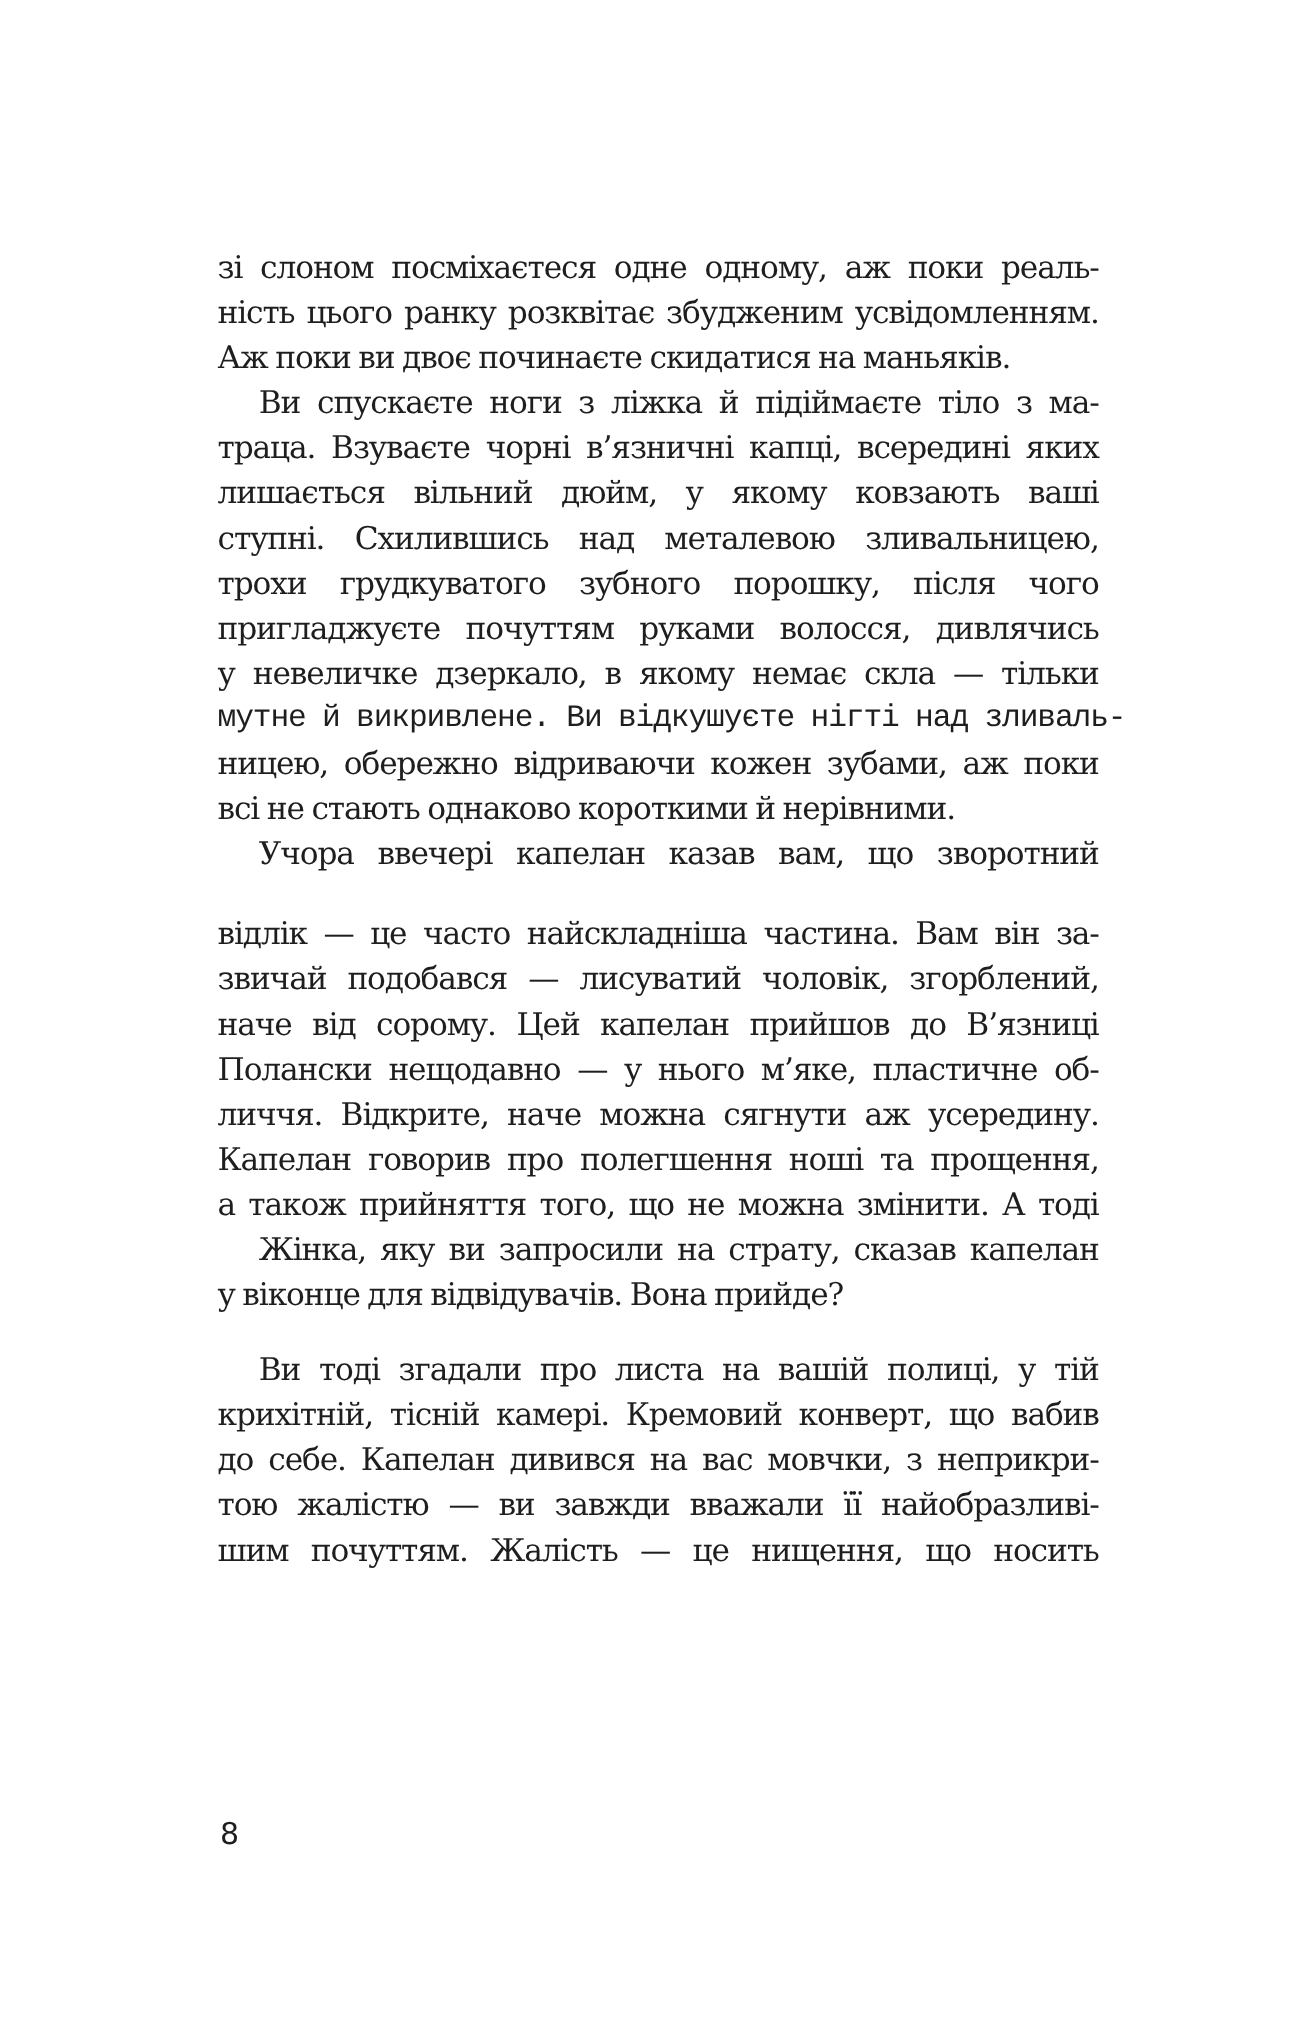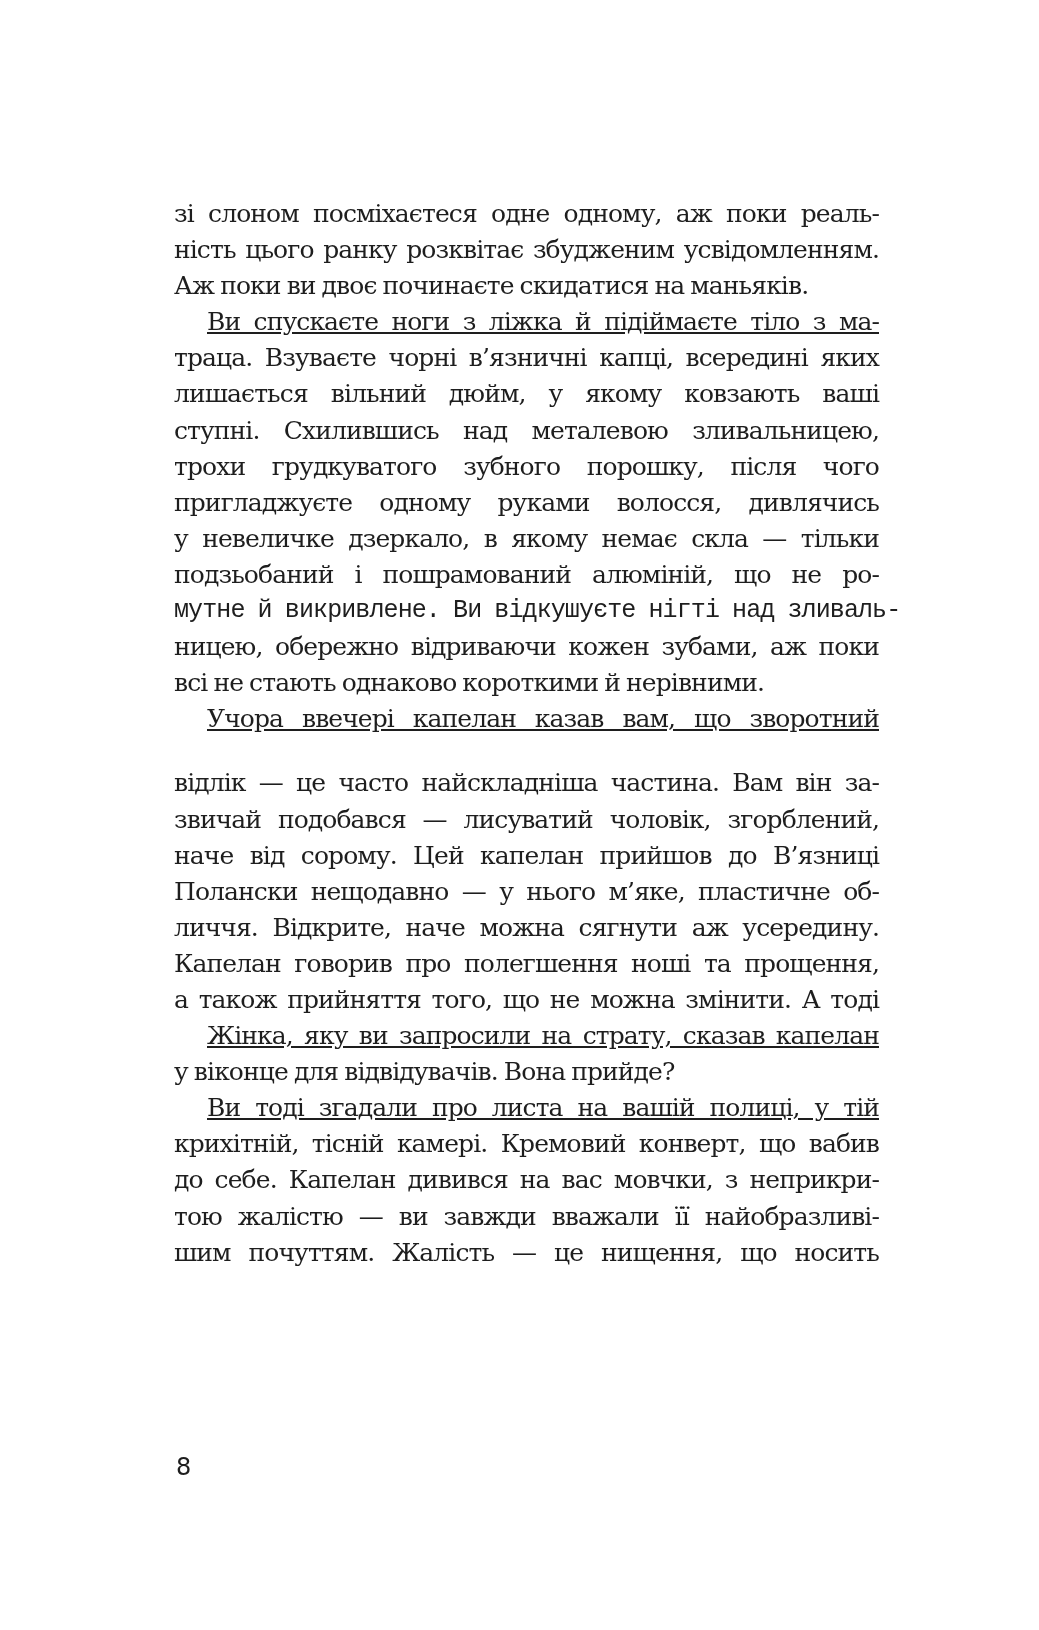--- a/index.html
+++ b/index.html
@@ -39,21 +39,20 @@
       height: 36.1px;
       overflow: visible;
       letter-spacing: -0.9px;
       word-spacing: -1px;
     }
     .line.last {
       text-align-last: left;
     }
     .line.indent {
       padding-left: 33px;
-      text-decoration: underline;
     }
     .page-number {
       position: absolute;
       left: 176px;
       top: 1453px;
       font-family: "DejaVu Sans", "Liberation Sans", sans-serif;
       font-size: 24px;
       color: #1e1e1e;
     }
   </style>
@@ -66,43 +65,42 @@
         <span class="line" style="display: block;">зі слоном посміхаєтеся одне одному, аж поки реаль-</span>
         <span class="line" style="display: block;">ність цього ранку розквітає збудженим усвідомленням.</span>
         <span class="line last" style="display: block;">Аж поки ви двоє починаєте скидатися на маньяків.</span>
       </div>
       <div>
         <span class="line indent" style="display: block;">Ви спускаєте ноги з ліжка й підіймаєте тіло з ма-</span>
         <span class="line" style="display: block;">траца. Взуваєте чорні в’язничні капці, всередині яких</span>
         <span class="line" style="display: block;">лишається вільний дюйм, у якому ковзають ваші</span>
         <span class="line" style="display: block;">ступні. Схилившись над металевою зливальницею,</span>
         <span class="line" style="display: block;">трохи грудкуватого зубного порошку, після чого</span>
-        <span class="line" style="display: block;">пригладжуєте одному руками волосся, дивлячись</span>
+        <span class="line" style="display: block;">пригладжуєте почуттям руками волосся, дивлячись</span>
         <span class="line" style="display: block;">у невеличке дзеркало, в якому немає скла — тільки</span>
-        <span class="line" style="display: block;">подзьобаний і пошрамований алюміній, що не ро-</span>
         <span class="line" style="display: block; font-family: Liberation Mono, monospace;">мутне й викривлене. Ви відкушуєте нігті над зливаль-</span>
         <span class="line" style="display: block;">ницею, обережно відриваючи кожен зубами, аж поки</span>
         <span class="line last" style="display: block;">всі не стають однаково короткими й нерівними.</span>
       </div>
       <div>
         <span class="line indent" style="display: block;">Учора ввечері капелан казав вам, що зворотний</span>
         <span class="line" style="display: block; margin-top: 28px;">відлік — це часто найскладніша частина. Вам він за-</span>
         <span class="line" style="display: block;">звичай подобався — лисуватий чоловік, згорблений,</span>
         <span class="line" style="display: block;">наче від сорому. Цей капелан прийшов до В’язниці</span>
         <span class="line" style="display: block;">Полански нещодавно — у нього м’яке, пластичне об-</span>
         <span class="line" style="display: block;">личчя. Відкрите, наче можна сягнути аж усередину.</span>
         <span class="line" style="display: block;">Капелан говорив про полегшення ноші та прощення,</span>
         <span class="line" style="display: block;">а також прийняття того, що не можна змінити. А тоді</span>
       </div>
       <div>
         <span class="line indent" style="display: block;">Жінка, яку ви запросили на страту, сказав капелан</span>
         <span class="line last" style="display: block;">у віконце для відвідувачів. Вона прийде?</span>
       </div>
       <div>
-        <span class="line indent" style="display: block;">Ви тоді згадали про листа на вашій полиці, у тій</span>
+        <span class="line indent" style="display: block; margin-top: 24px;">Ви тоді згадали про листа на вашій полиці, у тій</span>
         <span class="line" style="display: block;">крихітній, тісній камері. Кремовий конверт, що вабив</span>
         <span class="line" style="display: block;">до себе. Капелан дивився на вас мовчки, з неприкри-</span>
         <span class="line" style="display: block;">тою жалістю — ви завжди вважали її найобразливі-</span>
         <span class="line" style="display: block;">шим почуттям. Жалість — це нищення, що носить</span>
       </div>
     </div>
   <div class="page-number">8</div>
 </div>
 
 </body></html>

